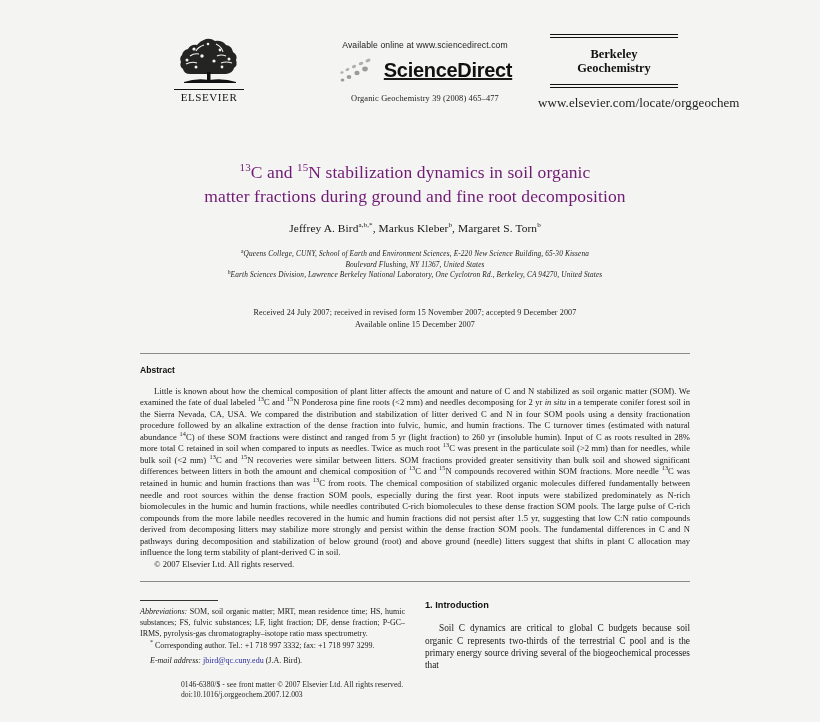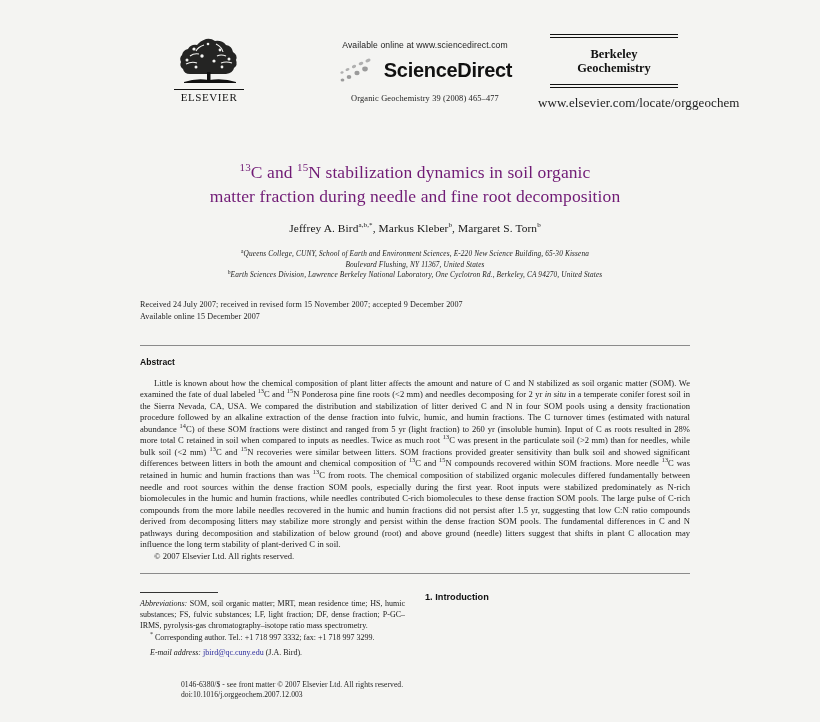--- a/index.html
+++ b/index.html
@@ -76,20 +76,21 @@
     color: #222;
     letter-spacing: 0.1px;
     font-family: "Liberation Sans", sans-serif;
   }
   .sd-logo-row {
     margin-top: 7px;
     display: flex;
     align-items: center;
     justify-content: center;
     gap: 10px;
+    text-decoration: underline;
   }
   .sd-dots {
     width: 36px;
     height: 26px;
     display: block;
   }
   .sd-word {
     font-family: "Liberation Sans", sans-serif;
     font-size: 20px;
     font-weight: bold;
@@ -171,21 +172,22 @@
     letter-spacing: 0.15px;
   }
   .affils sup {
     font-size: 5.6px;
     font-style: normal;
     vertical-align: super;
     line-height: 0;
   }
 
   .history {
-    margin-top: 18px;
+    margin-top: 26px;
+    text-align: center;
     font-size: 8.1px;
     line-height: 12px;
     color: #1c1c1c;
     letter-spacing: 0.1px;
   }
 
   
   .rule-top {
     margin-top: 22px;
     height: 1.1px;
@@ -339,21 +341,21 @@
           <span>Berkeley</span><br>
           <span>Geochemistry</span>
         </div>
         <div class="jb-rule-double"></div>
         <div class="jb-url">www.elsevier.com/locate/orggeochem</div>
       </div>
     </div>
 
     <h1 class="title">
       <sup>13</sup><span>C and </span><sup>15</sup><span>N stabilization dynamics in soil organic</span><br>
-      <span>matter fraction during needle and fine root decomposition</span>
+      <span>matter fractions during ground and fine root decomposition</span>
     </h1>
 
     <div class="authors">
       <span>Jeffrey A. Bird</span><sup>a,b,*</sup>,
       <span>Markus Kleber</span><sup>b</sup>,
       <span>Margaret S. Torn</span><sup>b</sup>
     </div>
 
     <div class="affils">
       <div>
@@ -384,20 +386,23 @@
         <div class="fn-rule"></div>
         <div class="footnotes">
           <p><i>Abbreviations:</i><span> SOM, soil organic matter; MRT, mean residence time; HS, humic substances; FS, fulvic substances; LF, light fraction; DF, dense fraction; P-GC–IRMS, pyrolysis-gas chromatography–isotope ratio mass spectrometry.</span></p>
           <p class="fn-corr"><sup>*</sup> <span>Corresponding author. Tel.: +1 718 997 3332; fax: +1 718 997 3299.</span></p>
           <p class="fn-email"><i>E-mail address:</i> <span class="email-link">jbird@qc.cuny.edu</span> <span>(J.A. Bird).</span></p>
         </div>
       </div>
 
       <div class="col">
         <h2 class="sec-head">1. Introduction</h2>
+        <div class="intro-body">
+          <p>Soil C dynamics are critical to global C budgets because soil organic C represents two-thirds of the terrestrial C pool and is the primary energy source driving several of the biogeochemical processes that</p>
+        </div>
       </div>
 
     </div>
   </div>
 
   <div class="footer" style="left:181px;">
     <p>0146-6380/$ - see front matter © 2007 Elsevier Ltd. All rights reserved.</p>
     <p>doi:10.1016/j.orggeochem.2007.12.003</p>
   </div>
 </div>

